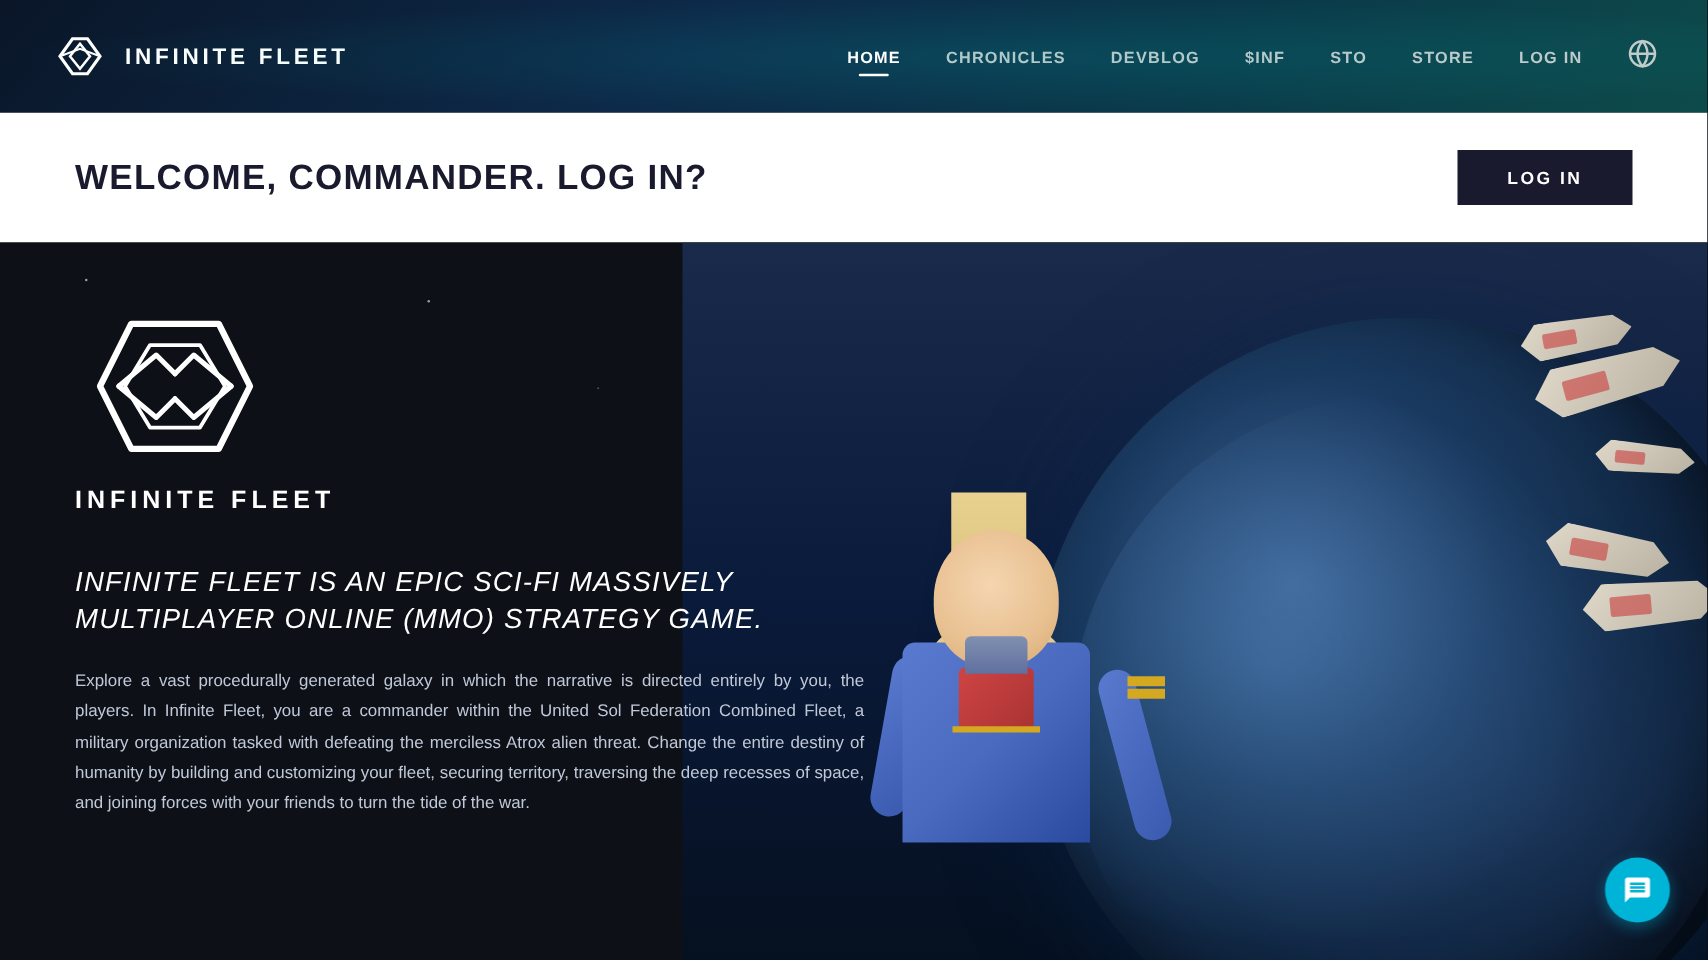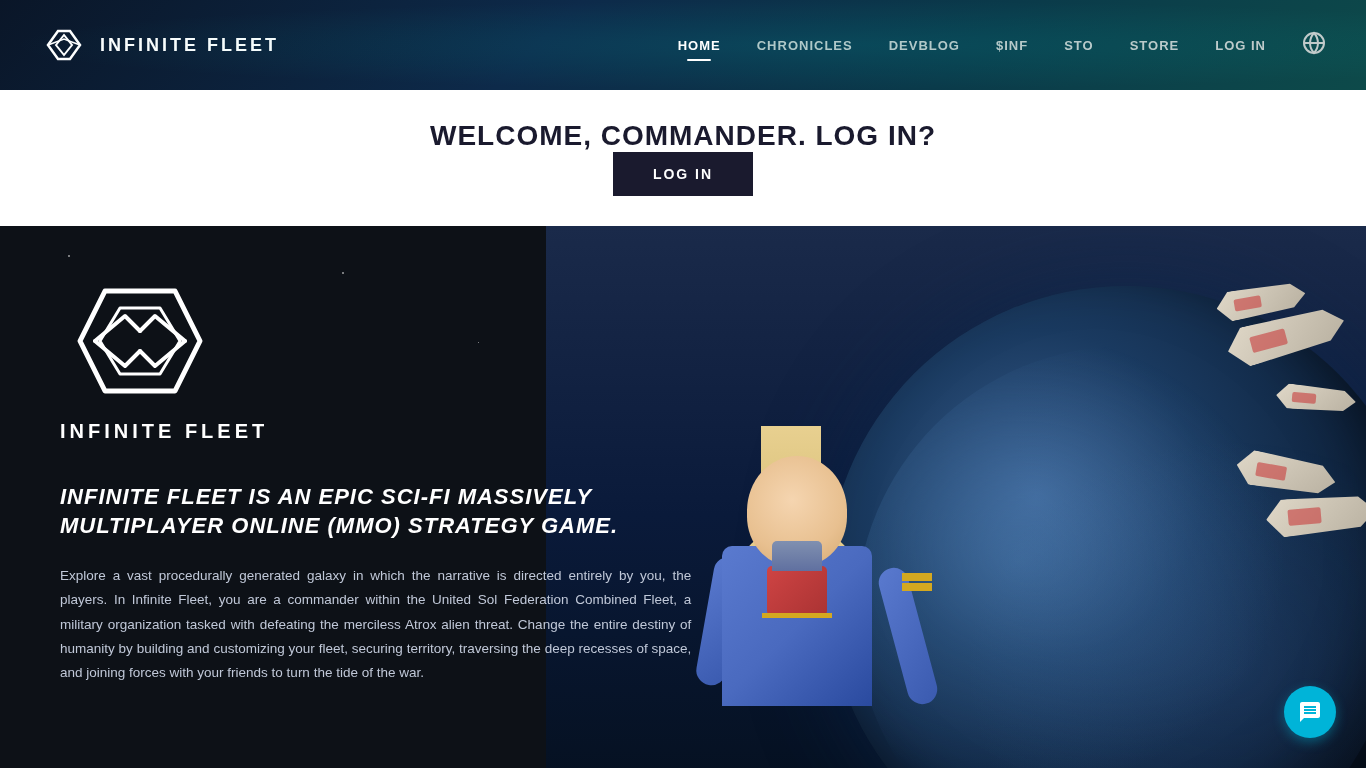--- a/index.html
+++ b/index.html
@@ -78,21 +78,20 @@
     }
 
     
     .welcome-banner {
       background: #fff;
       color: #1a1a2e;
       padding: 30px 60px;
       display: flex;
       align-items: center;
       justify-content: space-between;
-      flex-direction: column;
     }
     .welcome-title {
       font-size: 28px;
       font-weight: 800;
       letter-spacing: 1px;
       text-transform: uppercase;
       color: #1a1a2e;
     }
     .welcome-actions {
       display: flex;
@@ -147,21 +146,21 @@
     .brand-name {
       color: #fff;
       font-size: 20px;
       font-weight: 700;
       letter-spacing: 4px;
       text-transform: uppercase;
       margin-top: 10px;
     }
     .tagline {
       font-size: 22px;
-      font-weight: 700;
+      font-weight: 400;
       text-transform: uppercase;
       letter-spacing: 1px;
       line-height: 1.3;
       margin-bottom: 24px;
       font-style: italic;
       color: #fff;
     }
     .description {
       font-size: 13.5px;
       line-height: 1.8;

